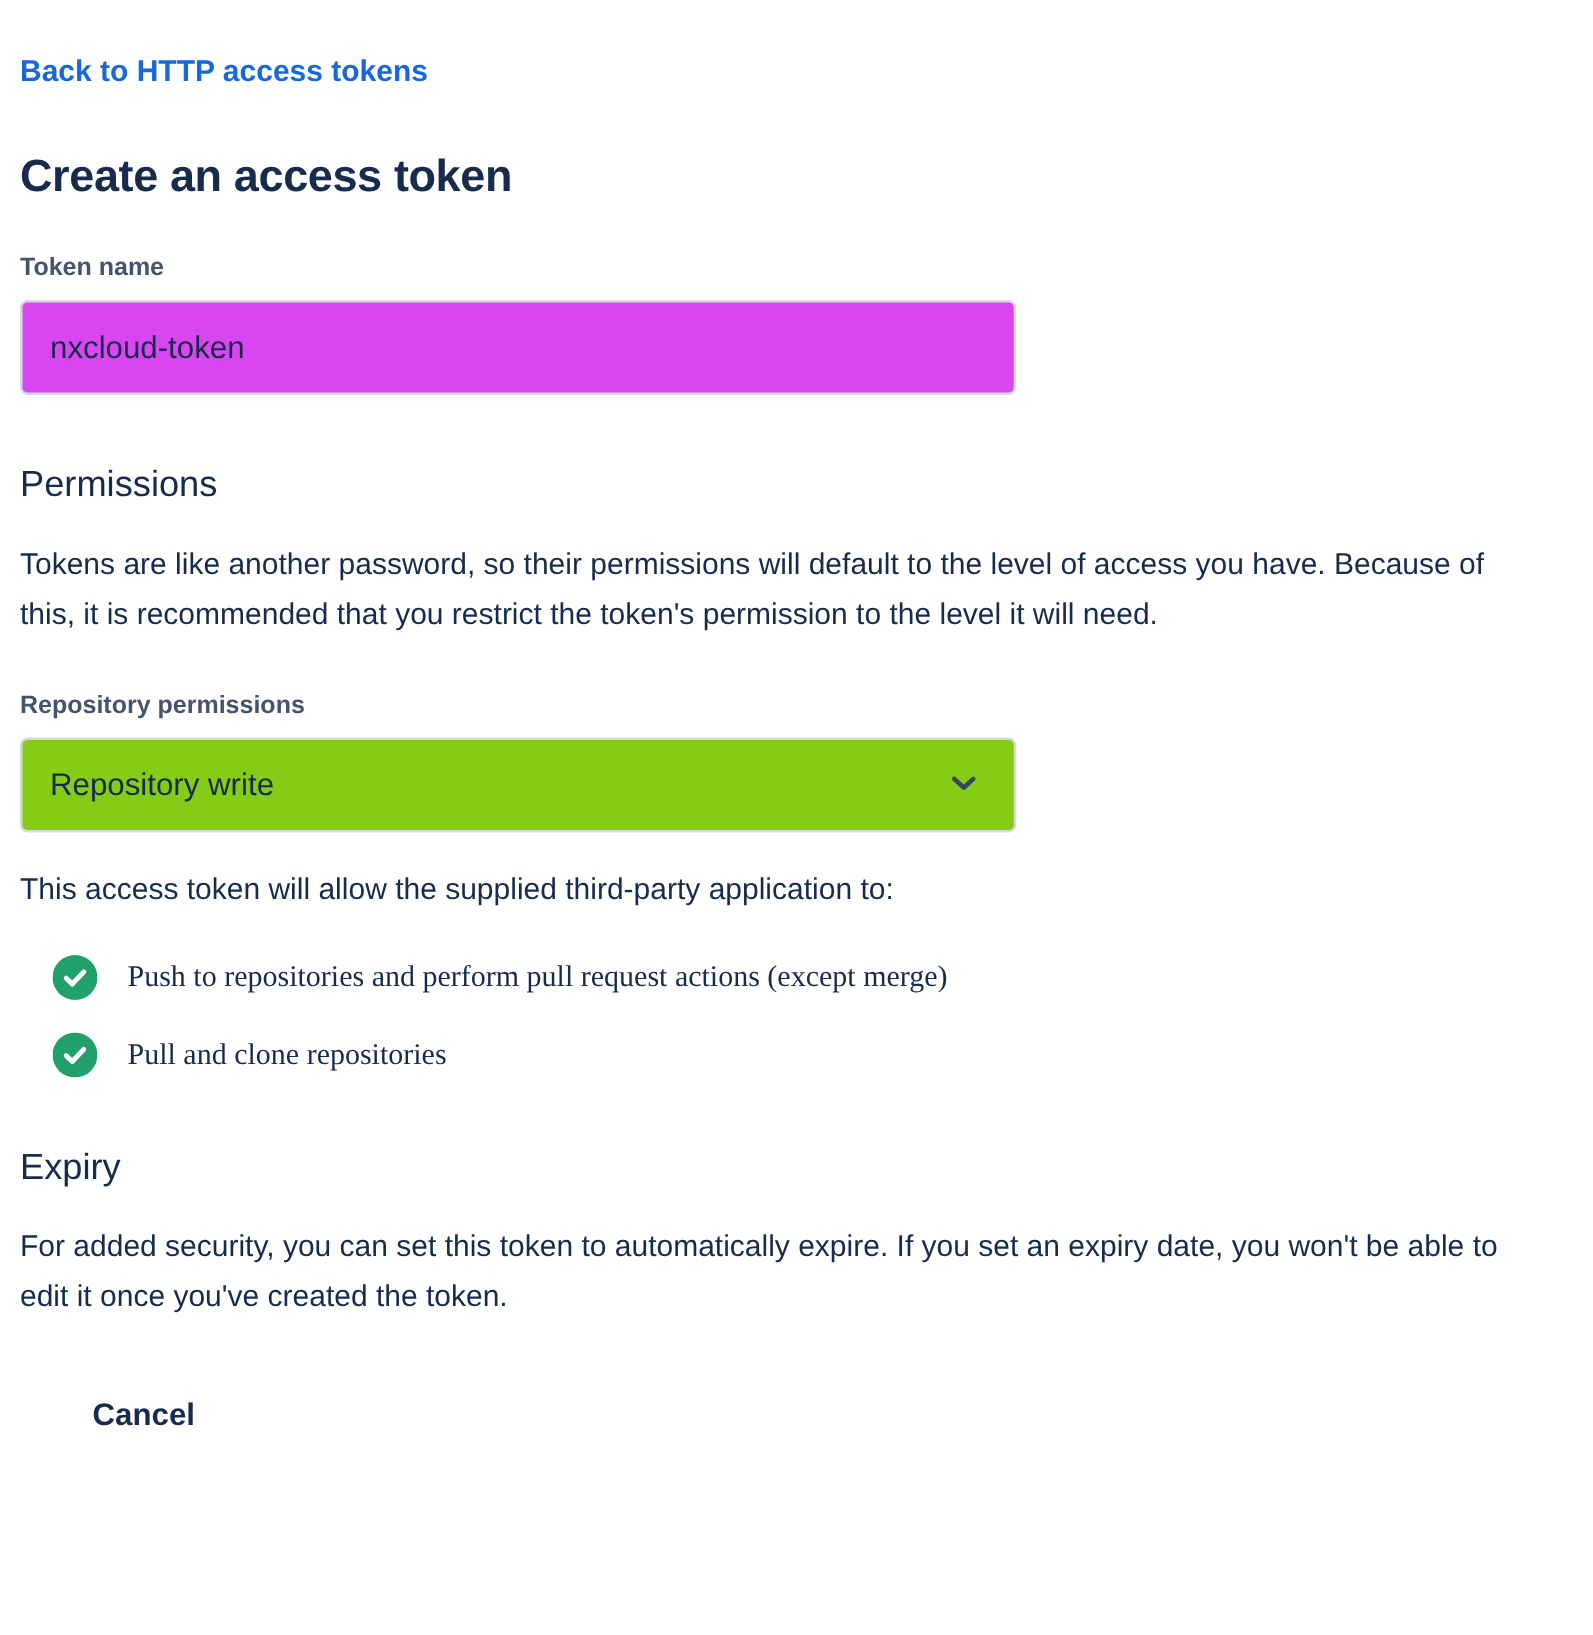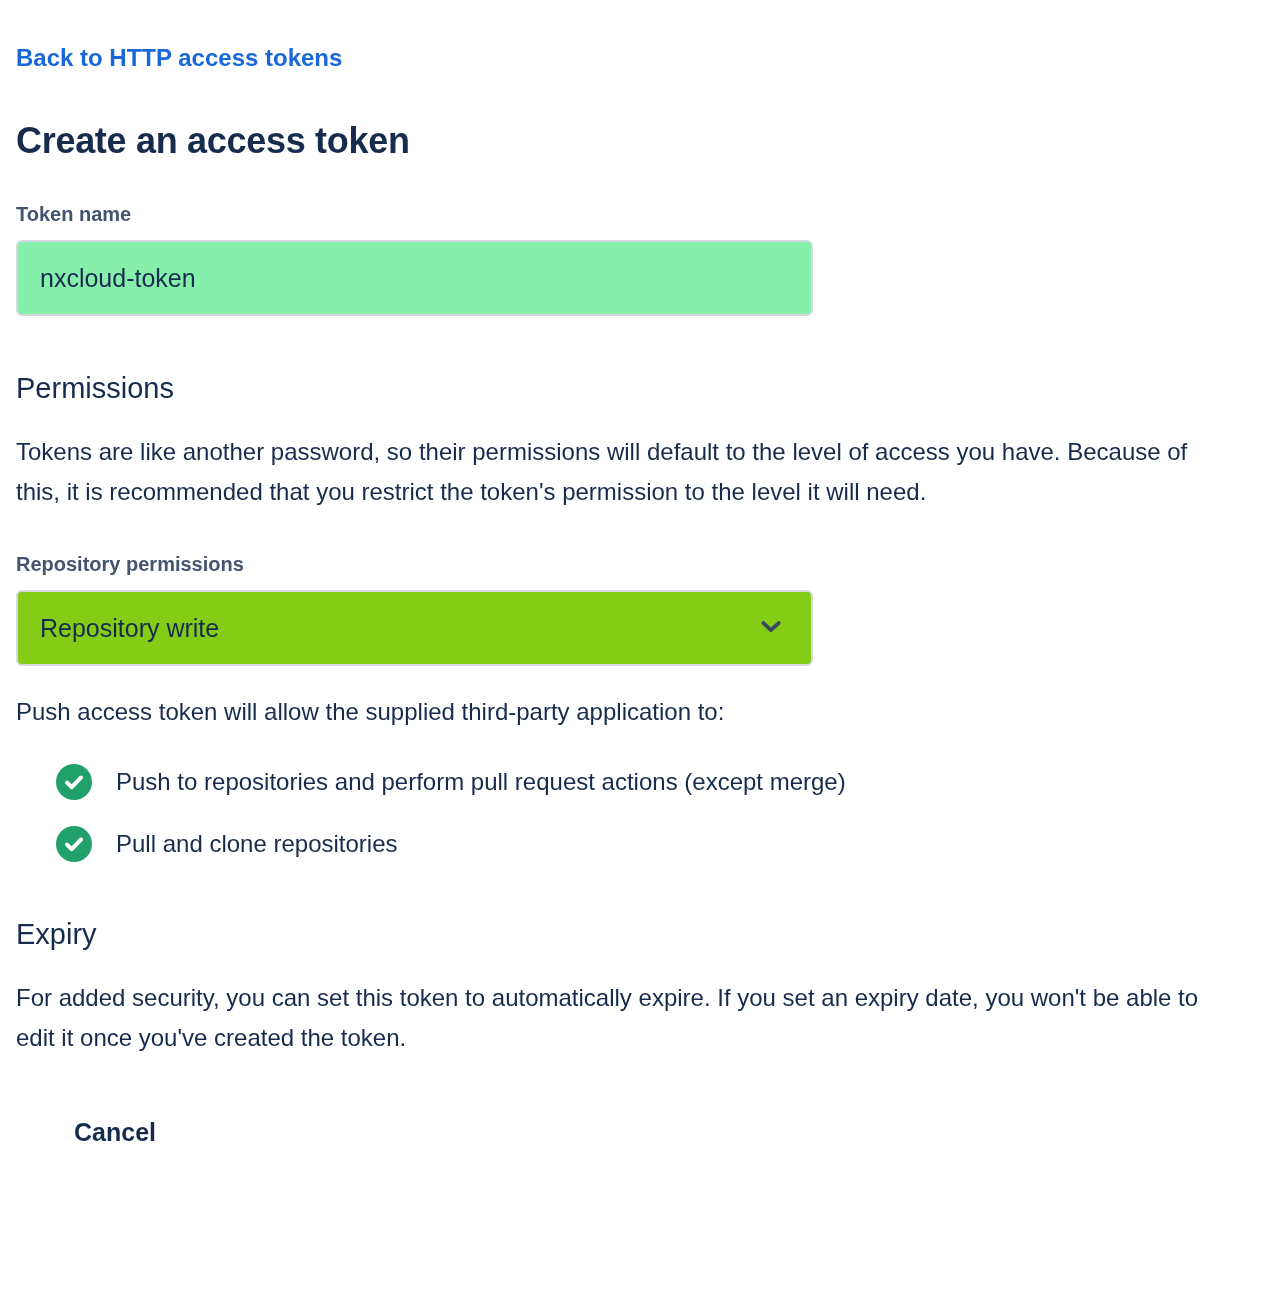--- a/index.html
+++ b/index.html
@@ -45,21 +45,21 @@
     margin-top: 14px;
     width: 797px;
     height: 76px;
     border: 2px solid #D5D9E0;
     border-radius: 6px;
     padding: 0 22px;
     font-family: "Liberation Sans", sans-serif;
     font-size: 25px;
     color: #172B4D;
     outline: none;
-    background: #86efac;
+    background: #d946ef;
   }
   h2.section-heading {
     margin: 54px 0 0 0;
     font-size: 29px;
     line-height: 36px;
     font-weight: 500;
     color: #172B4D;
   }
   p.body-text {
     margin: 26px 0 0 0;
@@ -84,21 +84,21 @@
   .select-value {
     font-size: 25px;
     color: #172B4D;
   }
   .allow-intro {
     margin: 28px 0 0 0;
     font-size: 24px;
     line-height: 36px;
     color: #172B4D;
   }
-  .capability-list { margin: 18px; padding: 0; list-style: none; }
+  .capability-list { margin: 4px; padding: 0; list-style: none; font-family: Liberation Serif, serif; }
   .capability {
     display: flex;
     align-items: center;
     margin: 26px 0 0 22px;
   }
   .capability:first-child { margin-top: 34px; }
   .check-badge {
     flex: 0 0 auto;
     width: 36px;
     height: 36px;
@@ -196,21 +196,21 @@
 
   <div class="select-box">
     <span class="select-value">Repository write</span>
     <span>
       <svg width="28" height="28" viewBox="0 0 24 24" fill="none">
         <path d="M5.5 9.5 L12 15.5 L18.5 9.5" stroke="#37445E" stroke-width="3.2" stroke-linecap="round" stroke-linejoin="round"></path>
       </svg>
     </span>
   </div>
 
-  <p class="allow-intro">Push access token will allow the supplied third-party application to:</p>
+  <p class="allow-intro">This access token will allow the supplied third-party application to:</p>
 
   <ul class="capability-list">
     <li class="capability">
       <span class="check-badge">
         <svg width="36" height="36" viewBox="0 0 36 36">
           <circle cx="18" cy="18" r="18" fill="#22A06B"></circle>
           <path d="M11 18.6 L15.8 23.2 L25 13.5" stroke="#ffffff" stroke-width="4" fill="none" stroke-linecap="round" stroke-linejoin="round"></path>
         </svg>
       </span>
       <span class="capability-text">Push to repositories and perform pull request actions (except merge)</span>

